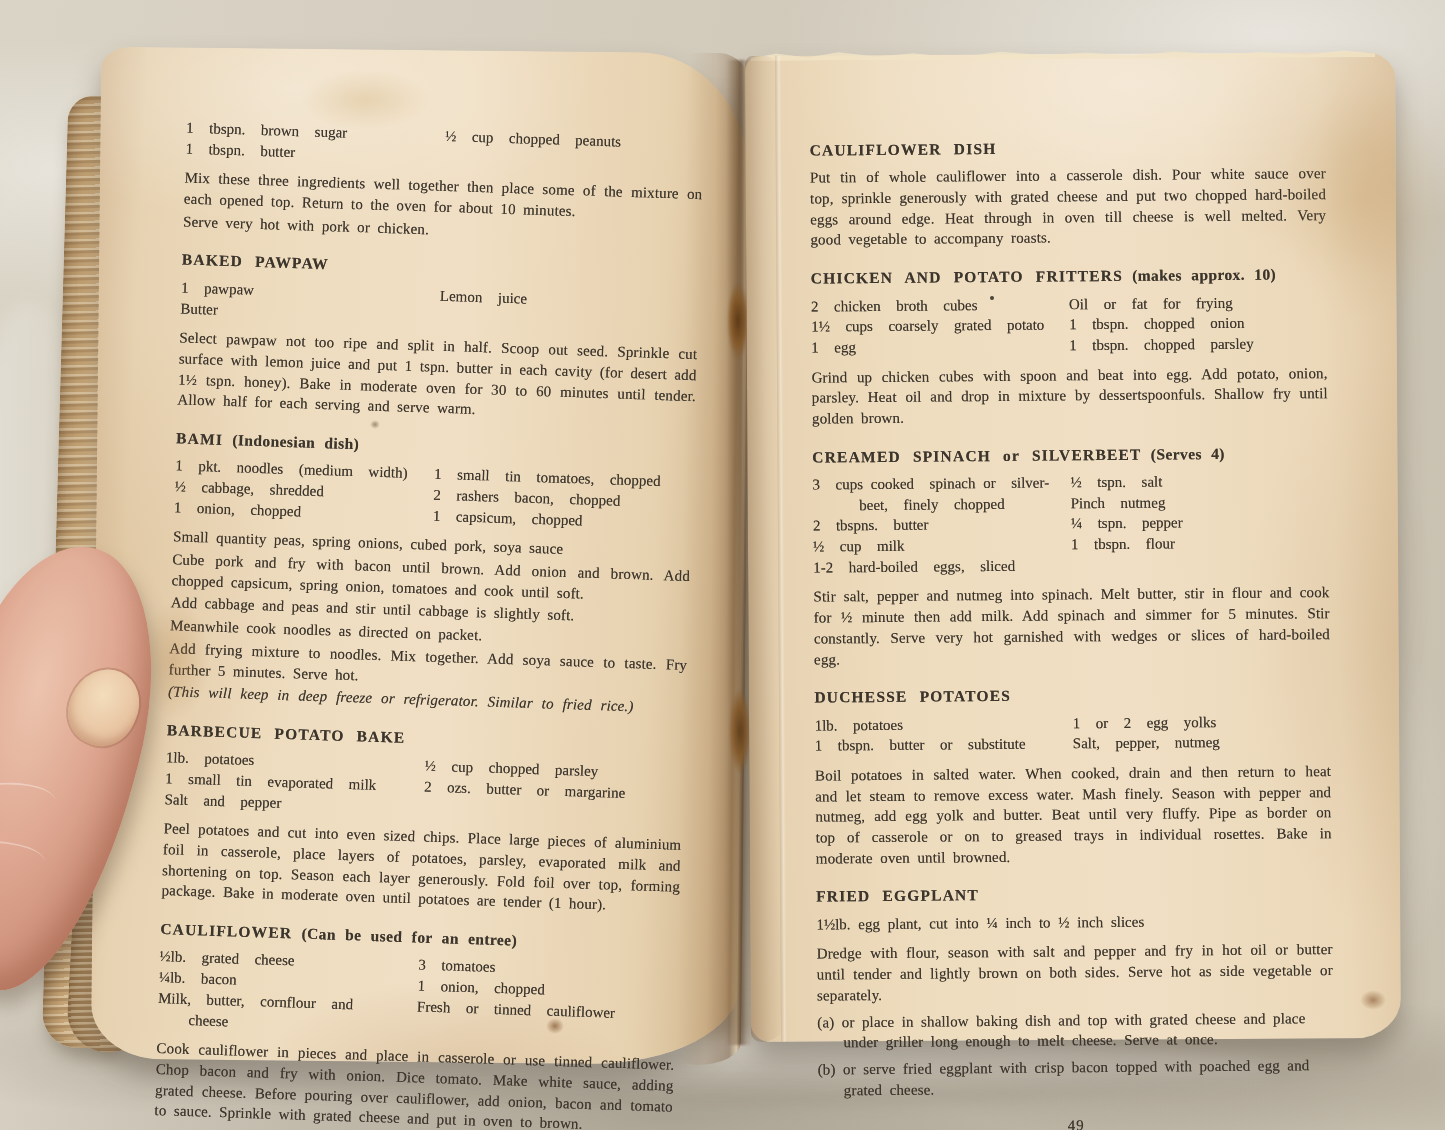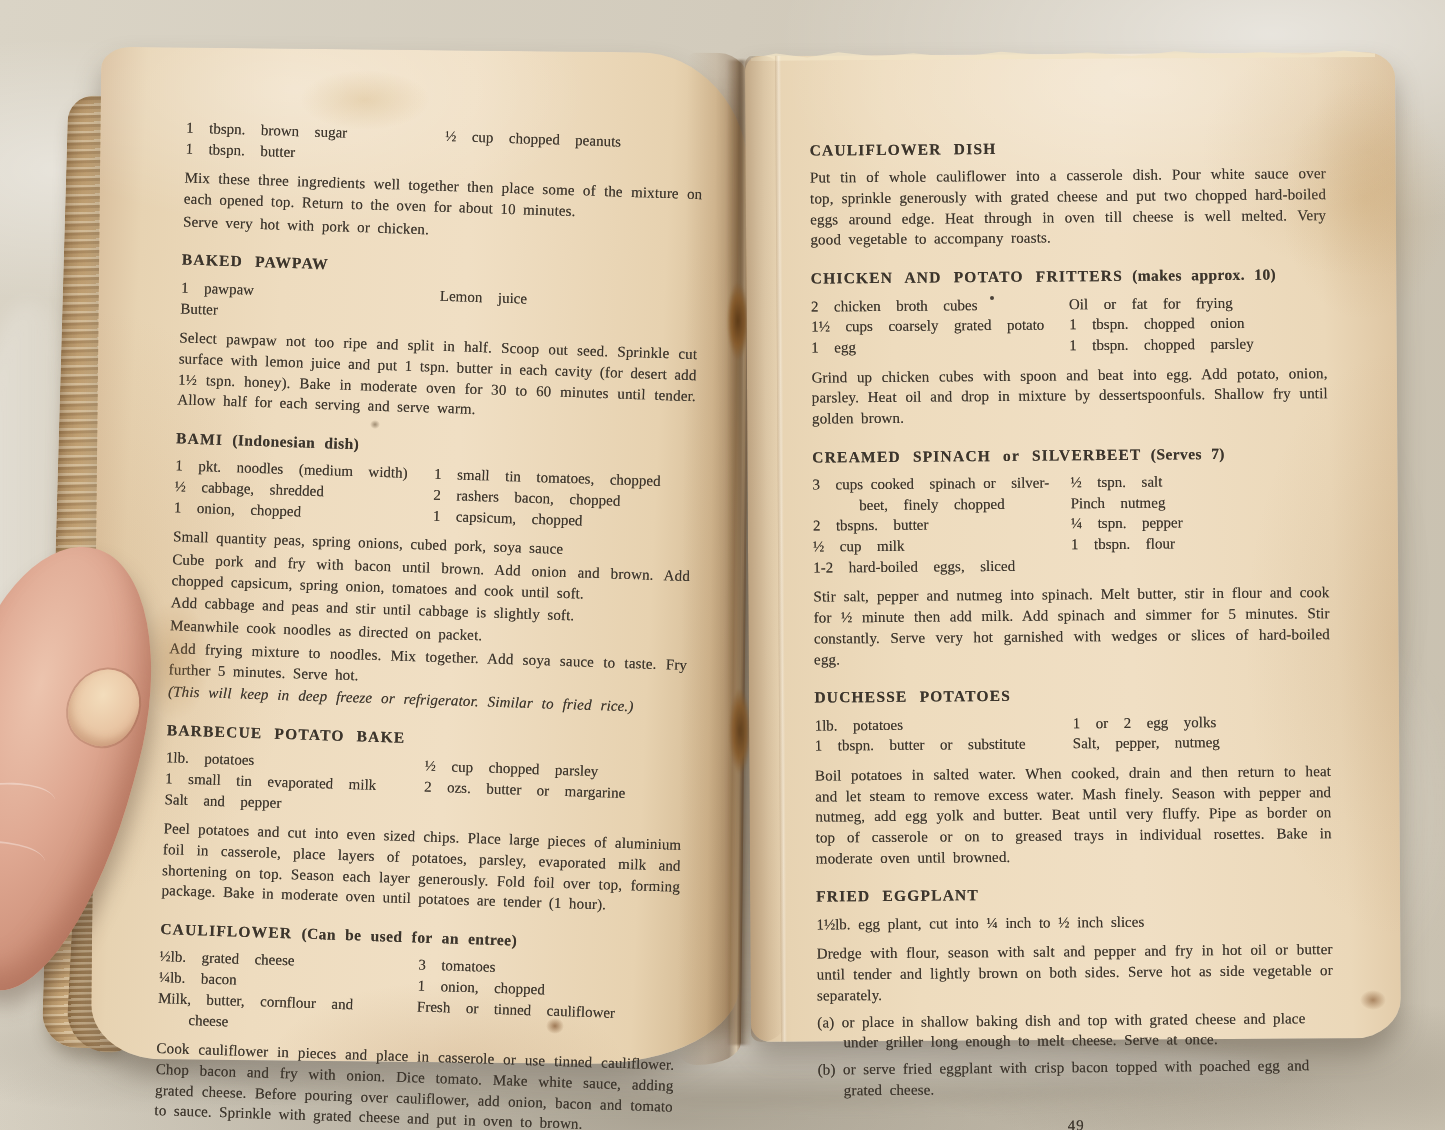--- a/index.html
+++ b/index.html
@@ -187,21 +187,21 @@
         <div class="para">Put tin of whole cauliflower into a casserole dish. Pour white sauce over top, sprinkle generously with grated cheese and put two chopped hard-boiled eggs around edge. Heat through in oven till cheese is well melted. Very good vegetable to accompany roasts.</div>
       </div>
       <div class="section">
         <div class="rtitle"><span>CHICKEN  AND  POTATO  FRITTERS</span><span class="tnote">  (makes  approx.  10)</span></div>
         <div class="ing-row"><span class="ing-l">2  chicken  broth  cubes</span><span class="ing-r">Oil  or  fat  for  frying</span></div>
         <div class="ing-row"><span class="ing-l">1½  cups  coarsely  grated  potato</span><span class="ing-r">1  tbspn.  chopped  onion</span></div>
         <div class="ing-row"><span class="ing-l">1  egg</span><span class="ing-r">1  tbspn.  chopped  parsley</span></div>
         <div class="para">Grind up chicken cubes with spoon and beat into egg. Add potato, onion, parsley. Heat oil and drop in mixture by dessertspoonfuls. Shallow fry until golden brown.</div>
       </div>
       <div class="section">
-        <div class="rtitle"><span>CREAMED  SPINACH  or  SILVERBEET</span><span class="tnote">  (Serves  7)</span></div>
+        <div class="rtitle"><span>CREAMED  SPINACH  or  SILVERBEET</span><span class="tnote">  (Serves  4)</span></div>
         <div class="ing-row"><span class="ing-l">3  cups cooked  spinach or  silver-</span><span class="ing-r">½  tspn.  salt</span></div>
         <div class="ing-row"><span class="ing-l">      beet,  finely  chopped</span><span class="ing-r">Pinch  nutmeg</span></div>
         <div class="ing-row"><span class="ing-l">2  tbspns.  butter</span><span class="ing-r">¼  tspn.  pepper</span></div>
         <div class="ing-row"><span class="ing-l">½  cup  milk</span><span class="ing-r">1  tbspn.  flour</span></div>
         <div class="ing-row"><span class="ing-l">1-2  hard-boiled  eggs,  sliced</span></div>
         <div class="para">Stir salt, pepper and nutmeg into spinach. Melt butter, stir in flour and cook for ½ minute then add milk. Add spinach and simmer for 5 minutes. Stir constantly. Serve very hot garnished with wedges or slices of hard-boiled egg.</div>
       </div>
       <div class="section">
         <div class="rtitle"><span>DUCHESSE  POTATOES</span></div>
         <div class="ing-row"><span class="ing-l">1lb.  potatoes</span><span class="ing-r">1  or  2  egg  yolks</span></div>

